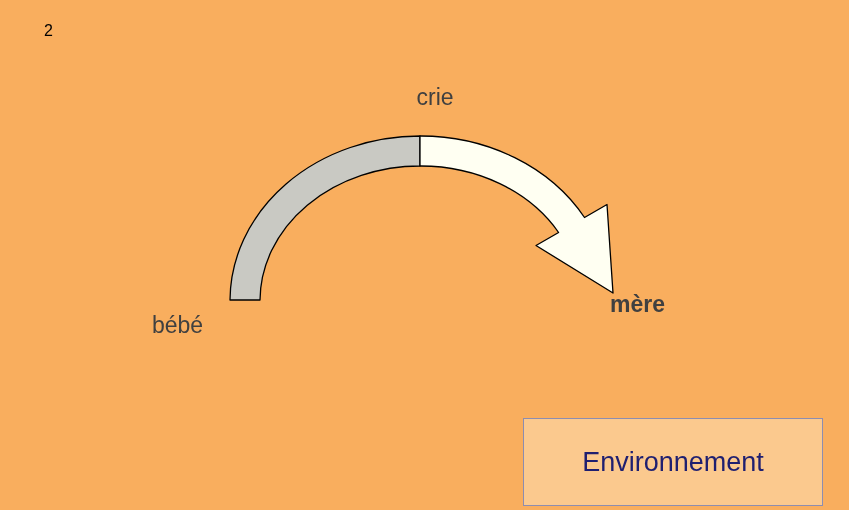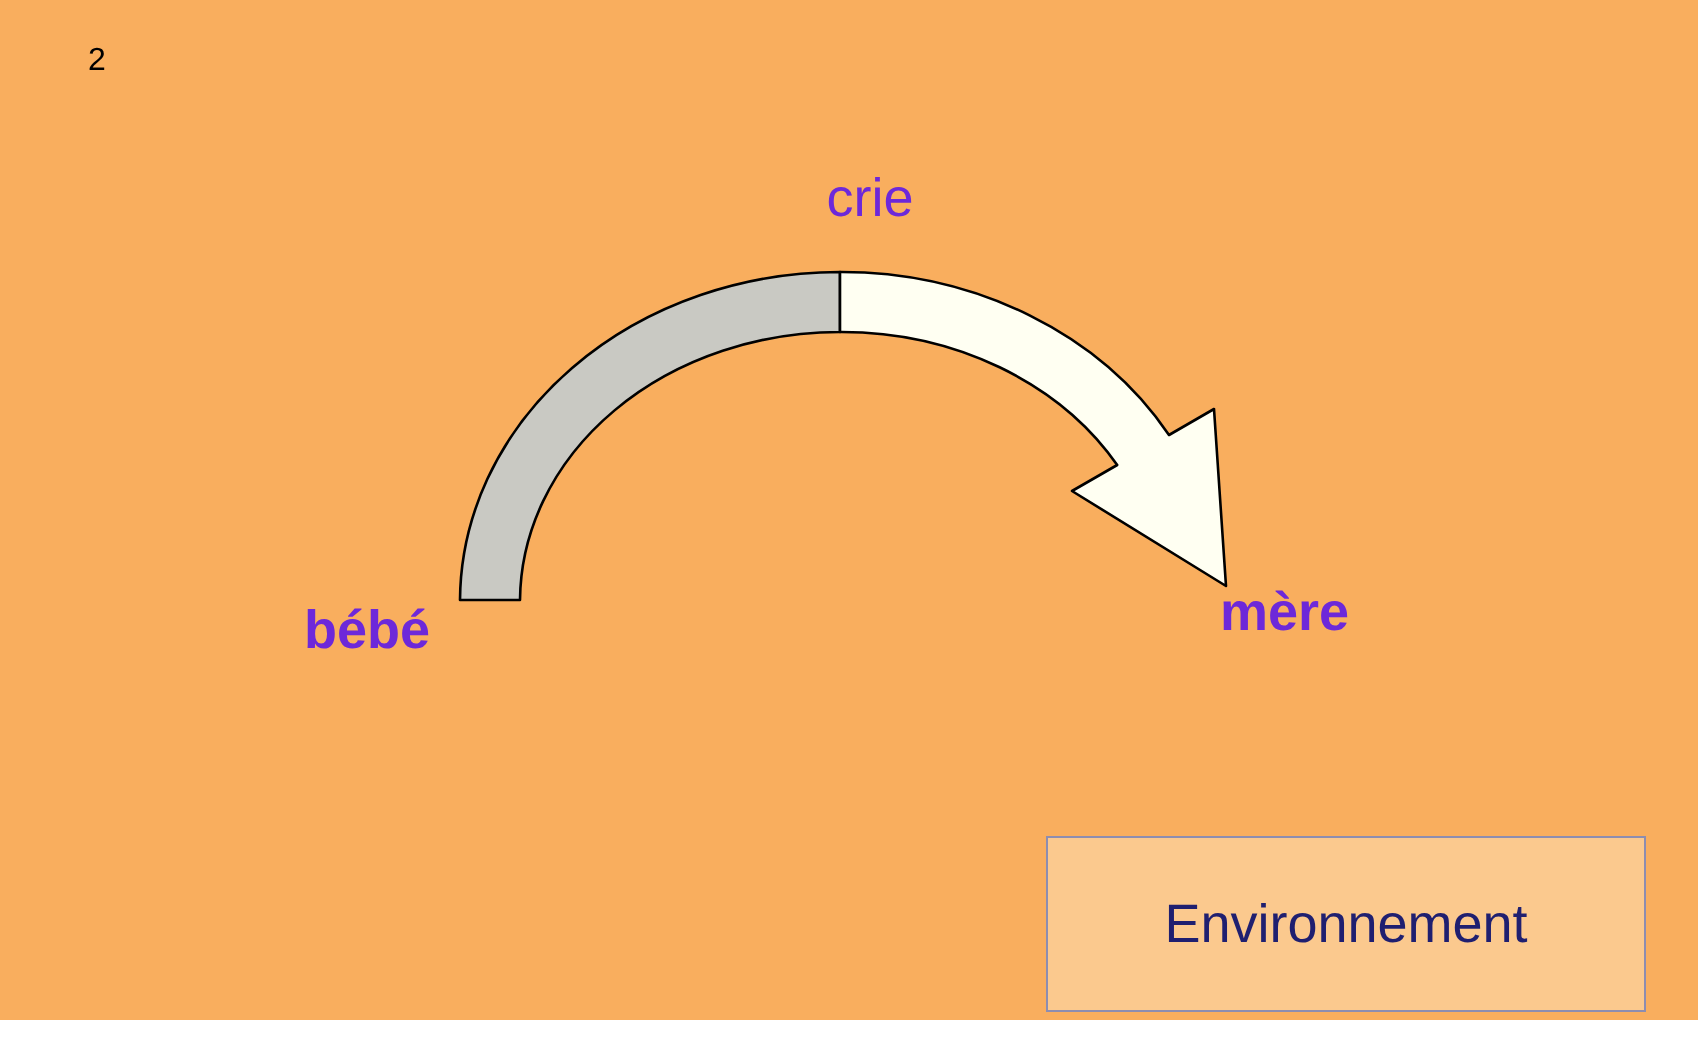--- a/index.html
+++ b/index.html
@@ -25,26 +25,26 @@
   .arrow-svg {
     position: absolute;
     left: 0;
     top: 0;
     width: 849px;
     height: 519px;
     pointer-events: none;
   }
   .label {
     position: absolute;
-    color: #6d28d9;
-    font-size: 27px;
+    color: #404040;
+    font-size: 23px;
     white-space: nowrap;
   }
   .label-crie  { left: 385px; top: 84px; width: 100px; text-align: center; }
-  .label-bebe  { left: 152px; top: 300px; font-weight: bold; }
+  .label-bebe  { left: 152px; top: 312px; }
   .label-mere  { left: 610px; top: 291px; font-weight: bold; }
   .callout {
     position: absolute;
     left: 523px;
     top: 418px;
     width: 300px;
     height: 88px;
     background: #fbc98e;
     border: 1px solid #8d8db0;
     box-sizing: border-box;

